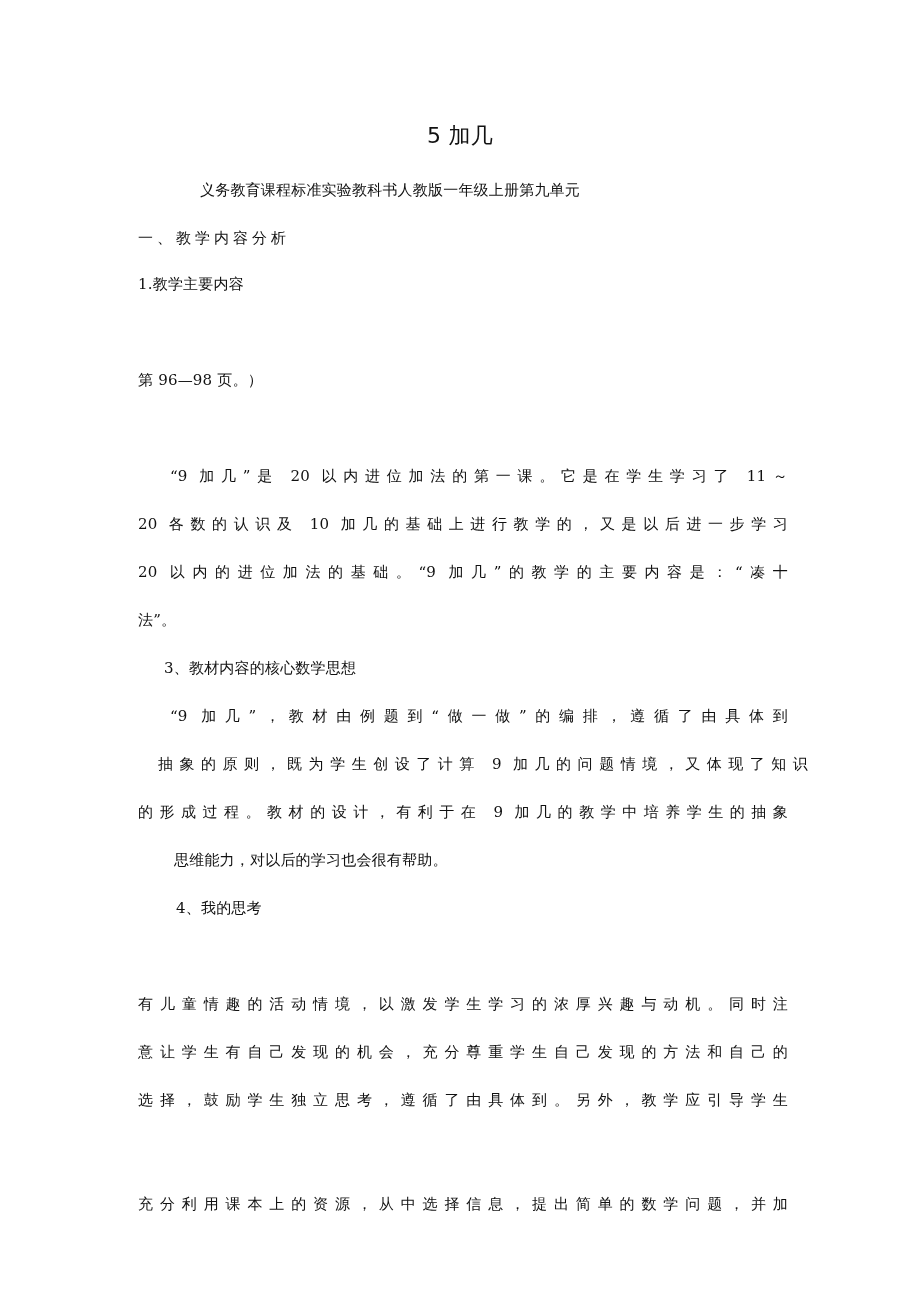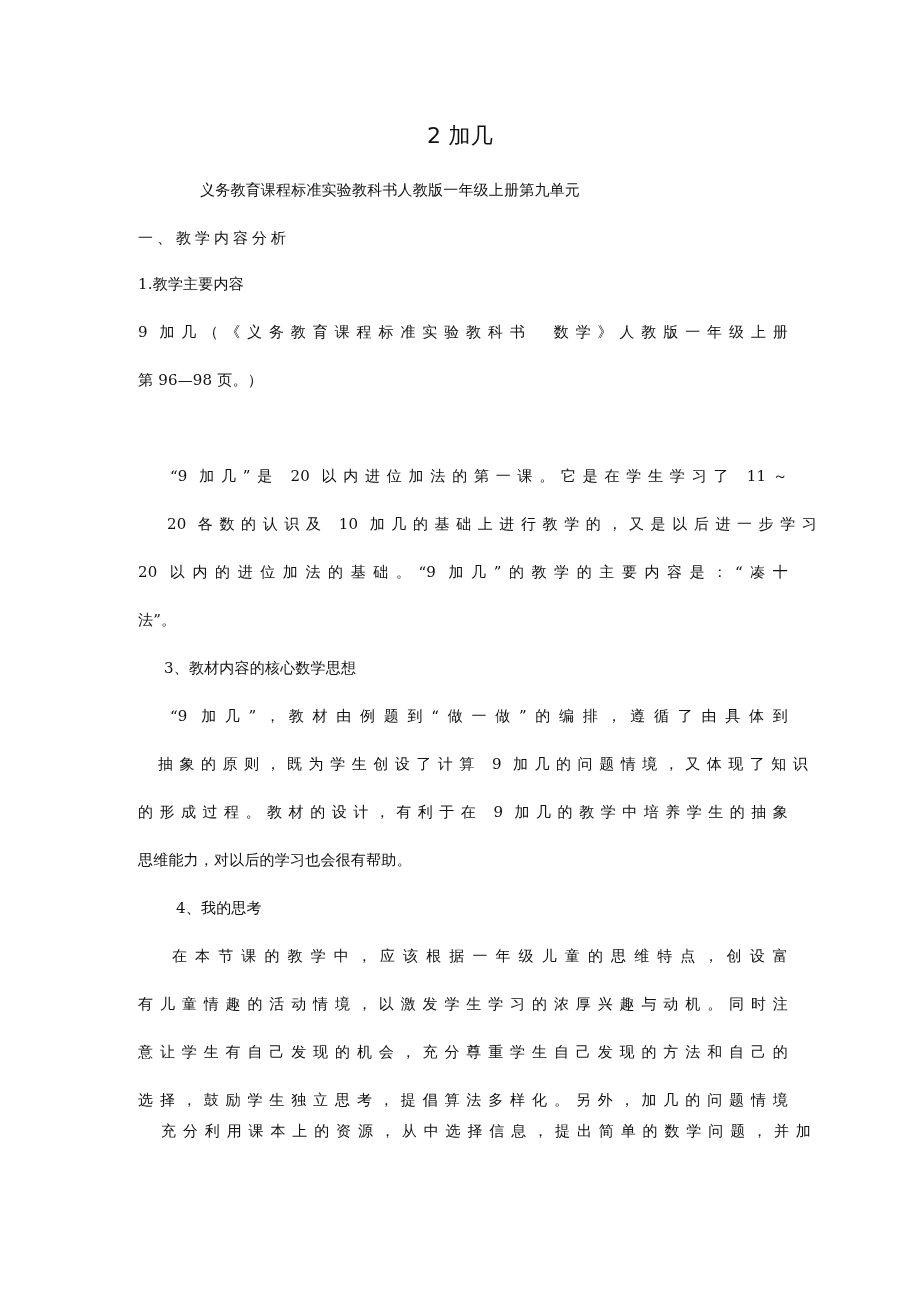--- a/index.html
+++ b/index.html
@@ -15,38 +15,36 @@
       letter-spacing: 0.2px;
     }
     .title { left: 0; width: 920px; text-align: center; font-family: "DejaVu Sans", "Liberation Sans", sans-serif; font-size: 22px; }
     .justify { text-align: justify; text-align-last: justify; }
     .spaced { letter-spacing: 4px; }
   </style>
 </head>
 <body>
 
 <div class="page">
-  <div class="line title" style="top:124px;">2 加几</div>
+  <div class="line title" style="top:124px;">5 加几</div>
   <div class="line" style="top:178px; left:200px;">义务教育课程标准实验教科书人教版一年级上册第九单元</div>
   <div class="line spaced" style="top:226px;">一、教学内容分析</div>
 
   <div class="line" style="top:272px;">1.教学主要内容</div>
-  <div class="line justify" style="top:320px;">9 加几（《义务教育课程标准实验教科书　数学》人教版一年级上册</div>
   <div class="line" style="top:368px;">第 96—98 页。）</div>
 
   <div class="line justify" style="top:464px; left:170px; width:618px;">“9 加几”是 20 以内进位加法的第一课。它是在学生学习了 11～</div>
-  <div class="line justify" style="top:512px;margin-left:29px;">20 各数的认识及 10 加几的基础上进行教学的，又是以后进一步学习</div>
+  <div class="line justify" style="top:512px;">20 各数的认识及 10 加几的基础上进行教学的，又是以后进一步学习</div>
   <div class="line justify" style="top:560px;">20 以内的进位加法的基础。“9 加几”的教学的主要内容是：“凑十</div>
   <div class="line" style="top:608px;">法”。</div>
 
   <div class="line" style="top:656px; left:164px;">3、教材内容的核心数学思想</div>
   <div class="line justify" style="top:704px; left:170px; width:618px;">“9 加几”，教材由例题到“做一做”的编排，遵循了由具体到</div>
   <div class="line justify" style="top:752px;margin-left:20px;">抽象的原则，既为学生创设了计算 9 加几的问题情境，又体现了知识</div>
   <div class="line justify" style="top:800px;">的形成过程。教材的设计，有利于在 9 加几的教学中培养学生的抽象</div>
-  <div class="line" style="top:848px;">思维能力，对以后的学习也会很有帮助。</div>
+  <div class="line" style="top:848px;margin-left:36px;">思维能力，对以后的学习也会很有帮助。</div>
 
   <div class="line" style="top:896px; left:176px;">4、我的思考</div>
-  <div class="line justify" style="top:944px; left:172px; width:616px;">在本节课的教学中，应该根据一年级儿童的思维特点，创设富</div>
   <div class="line justify" style="top:992px;">有儿童情趣的活动情境，以激发学生学习的浓厚兴趣与动机。同时注</div>
   <div class="line justify" style="top:1040px;">意让学生有自己发现的机会，充分尊重学生自己发现的方法和自己的</div>
-  <div class="line justify" style="top:1088px;">选择，鼓励学生独立思考，提倡算法多样化。另外，加几的问题情境</div>
-  <div class="line justify" style="top:1119px;margin-left:23px;">充分利用课本上的资源，从中选择信息，提出简单的数学问题，并加</div>
+  <div class="line justify" style="top:1088px;">选择，鼓励学生独立思考，遵循了由具体到。另外，教学应引导学生</div>
+  <div class="line justify" style="top:1192px;">充分利用课本上的资源，从中选择信息，提出简单的数学问题，并加</div>
 </div>
 
 </body></html>

